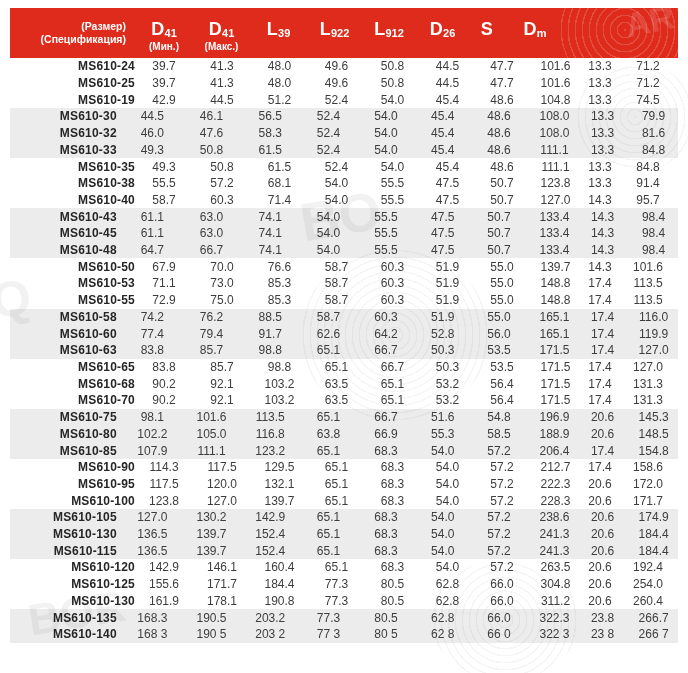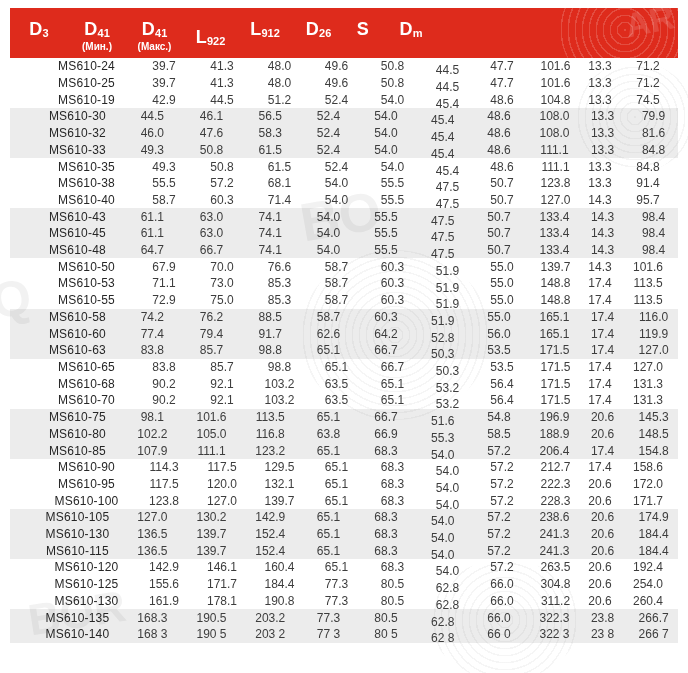--- a/index.html
+++ b/index.html
@@ -22,27 +22,27 @@
   .hlabel { font-weight:bold; font-size:18px; line-height:20px; letter-spacing:.3px; }
   .hlabel .sub { font-size:11px; font-weight:bold; position:relative; top:2px; letter-spacing:0; }
   .hnote { font-size:10px; font-weight:bold; margin-top:0px; }
 
   
   .tbody { position:relative; z-index:2; }
   .row { display:flex; height:16.71px; align-items:center; }
   .row.band { background:var(--band,#ececec);gap:12px; }
   .cell { box-sizing:border-box; text-align:center; font-size:12px; color:var(--text-num,#3d3d3d); }
   .cell.name {
-    text-align:center; padding-left:28px; font-weight:normal;
+    text-align:right; padding-left:28px; font-weight:bold;
     color:var(--text-dark,#262626); letter-spacing:.2px;
   }
 
   
   .c0{width:125px;} .c1{width:58px;} .c2{width:58px;} .c3{width:57px;} .c4{width:57px;}
-  .c5{width:55px;} .c6{width:55px;margin-top:8px;} .c7{width:54px;} .c8{width:53px;} .c9{width:36px;} .c10{width:60px;}
+  .c5{width:55px;} .c6{width:55px;} .c7{width:54px;} .c8{width:53px;} .c9{width:36px;} .c10{width:60px;}
 
   
   .wm { position:absolute; pointer-events:none; font-weight:bold; z-index:3; }
   .wm-text-gray { color:rgba(40,40,40,0.06); }
   .wm-text-red { color:rgba(255,255,255,0.14); }
   .rings {
     position:absolute; pointer-events:none; border-radius:50%;
     background:repeating-radial-gradient(circle at 50% 50%,
       rgba(30,30,30,0.045) 0 1.5px, transparent 1.5px 7px);
   }
@@ -60,31 +60,35 @@
   <div class="wm wm-text-red z3" style="right:14px; top:2px; font-size:34px; transform:rotate(-12deg);">AR</div>
   <div class="rings z3" style="left:575px; top:62px; width:120px; height:110px;"></div>
   <div class="rings z3" style="left:300px; top:250px; width:190px; height:170px;"></div>
   <div class="wm wm-text-gray z3" style="left:300px; top:185px; font-size:54px; transform:rotate(-10deg);">BO</div>
   <div class="wm wm-text-gray z3" style="left:-8px; top:270px; font-size:50px; transform:rotate(-10deg);">Q</div>
   <div class="wm wm-text-gray z3" style="left:28px; top:588px; font-size:44px; transform:rotate(-9deg);">BOR</div>
   <div class="rings z3" style="left:430px; top:560px; width:150px; height:120px;"></div>
 
   <div class="table-wrap">
     <div class="thead">
-
-    <div class="hcell c1">
-          <div class="hlabel"><span>D</span><span class="sub">3</span></div>
-        </div>
+      <div class="hcell hname c0">
+        <div>(Размер)</div>
+        <div>(Спецификация)</div>
+      </div>
+
         <div class="hcell c2">
           <div class="hlabel"><span>D</span><span class="sub">41</span></div>
           <div class="hnote">(Мин.)</div>
         </div>
         <div class="hcell c3">
           <div class="hlabel"><span>D</span><span class="sub">41</span></div>
           <div class="hnote">(Макс.)</div>
+        </div>
+        <div class="hcell c4">
+          <div class="hlabel"><span>L</span><span class="sub">39</span></div>
         </div>
         <div class="hcell c6">
           <div class="hlabel"><span>L</span><span class="sub">922</span></div>
         </div>
         <div class="hcell c7">
           <div class="hlabel"><span>L</span><span class="sub">912</span></div>
         </div>
         <div class="hcell c8">
           <div class="hlabel"><span>D</span><span class="sub">26</span></div>
         </div>

